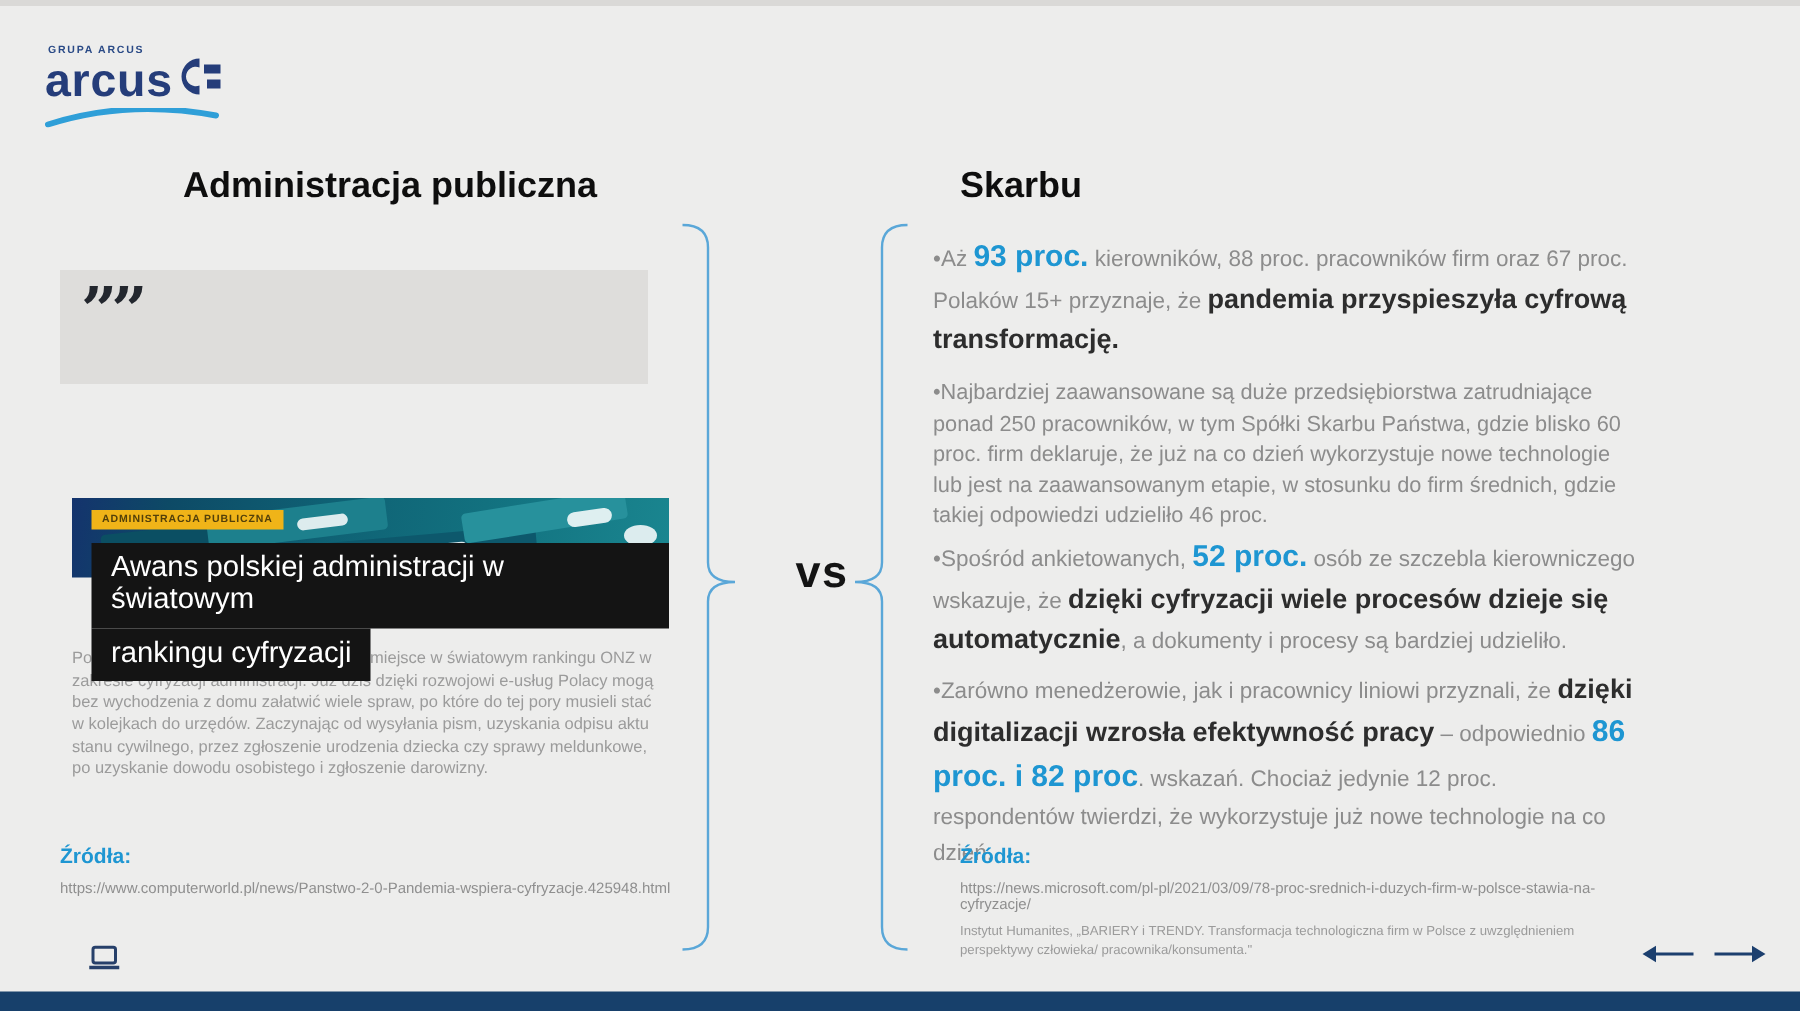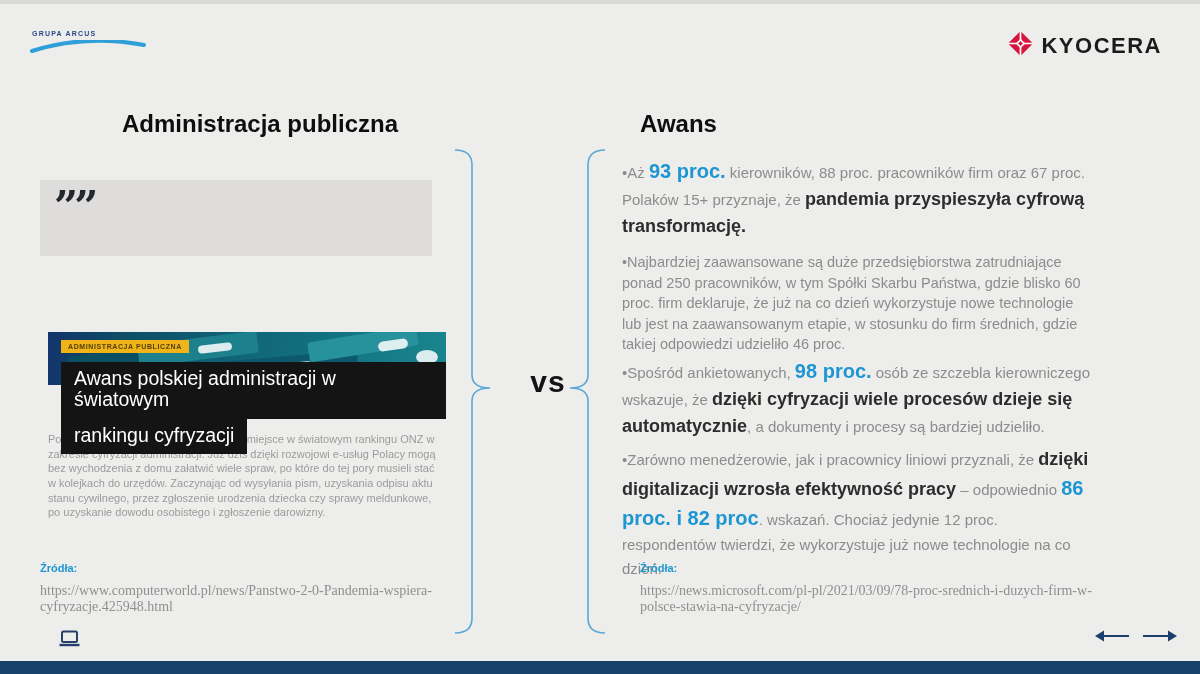--- a/index.html
+++ b/index.html
@@ -41,22 +41,22 @@
   .article-tag { position:absolute; top:8px; left:13px; background:#f0b418; color:#53400a;
     font-size:7px; font-weight:bold; letter-spacing:0.6px; padding:3px 7px; }
   .article-headline { position:absolute; left:13px; top:30px; z-index:2; }
   .article-headline .hl-line { display:table; background:#141414; color:#ffffff;
     font-size:19.5px; padding:6px 13px 8px; line-height:1.1; }
   .article-excerpt { margin-top:47px; font-size:11px; color:#9b9b9b; line-height:1.33; width:390px; }
 
   .sources { position:absolute; }
   .sources-left { left:40px; top:562px; width:420px; }
   .sources-right { left:640px; top:562px; width:470px; }
-  .src-label { color:#1e96d2; font-weight:bold; font-size:11px; margin-bottom:9px; }
-  .src-link { display:block; color:#8f8f8f; font-size:14px; margin-top:2px; text-decoration:none;font-family:Liberation Serif, serif; }
+  .src-label { color:#1e96d2; font-weight:bold; font-size:14px; margin-bottom:9px; }
+  .src-link { display:block; color:#8f8f8f; font-size:10px; margin-top:2px; text-decoration:none; }
   .src-note { display:block; color:#9b9b9b; font-size:8.8px; margin-top:5px; width:440px; line-height:1.45; }
 
   
   .braces-svg { position:absolute; left:440px; top:140px; }
   .vs-label { position:absolute; left:513px; top:365px; width:70px; text-align:center;
     font-size:30px; font-weight:800; color:#141414; letter-spacing:1px; }
 
   
   .right-title { position:absolute; left:640px; top:110px; font-size:24px; font-weight:bold; color:#0e0e0e; }
   .bullet { position:absolute; left:622px; width:474px; line-height:1.5; }
@@ -78,38 +78,37 @@
   .bottom-bar { position:absolute; left:0; right:0; bottom:0; height:13px; background:#17406b; }
 </style>
 </head>
 <body>
 
 <div class="slide">
   <div class="top-edge"></div>
 
   <div class="arcus-logo">
     <div class="arcus-grupa">GRUPA ARCUS</div>
+    <div class="arcus-row">
+      <span class="arcus-word">arcus</span>
+      <span>
+        <svg width="30" height="28" viewBox="0 0 30 28">
+          <path d="M14 2 A 12 12 0 1 0 14 26 L14 20 A 6.5 6.5 0 1 1 14 8 Z" fill="#253d7a"></path>
+          <rect x="17" y="6" width="11" height="6" fill="#253d7a"></rect>
+          <rect x="19" y="16" width="9" height="6" fill="#253d7a"></rect>
+        </svg>
+      </span>
+    </div>
     <div class="arcus-swoosh">
       <svg width="116" height="13" viewBox="0 0 116 13">
         <path d="M2 11 Q 55 -6 114 5" fill="none" stroke="#2f9fd8" stroke-width="4" stroke-linecap="round"></path>
       </svg>
     </div>
   </div>
 
-  <div class="kyocera-logo">
-    <span>
-      <svg width="27" height="27" viewBox="0 0 28 28">
-        <path d="M14 1 L27 14 L14 27 L1 14 Z" fill="#d6173d"></path>
-        <path d="M14 1 L14 27 M1 14 L27 14" stroke="#ffffff" stroke-width="1.8"></path>
-        <path d="M14 9 L19 14 L14 19 L9 14 Z" fill="#ffffff"></path>
-        <path d="M14 11.5 L16.5 14 L14 16.5 L11.5 14 Z" fill="#d6173d"></path>
-      </svg>
-    </span>
-    <span class="kyocera-word">KYOCERA</span>
-  </div>
 
   <div class="left-title">Administracja publiczna</div>
 
   <div class="quote-box">
     <span class="quote-glyph">””</span>
   </div>
 
   <div class="article-card">
     <div class="article-photo">
       <div class="stamp s4"></div>
@@ -133,30 +132,31 @@
     <div class="src-label">Źródła:</div>
     <a href="#" class="src-link">https://www.computerworld.pl/news/Panstwo-2-0-Pandemia-wspiera-cyfryzacje.425948.html</a>
   </div>
 
   <svg class="braces-svg" width="180" height="505" viewBox="0 0 180 505">
     <path d="M15 10 Q32 10 32 25 L32 235 Q32 248 50 248 Q32 248 32 261 L32 478 Q32 493 15 493" fill="none" stroke="#5aa7d8" stroke-width="1.6"></path>
     <path d="M165 10 Q148 10 148 25 L148 235 Q148 248 130 248 Q148 248 148 261 L148 478 Q148 493 165 493" fill="none" stroke="#5aa7d8" stroke-width="1.6"></path>
   </svg>
   <div class="vs-label">vs</div>
 
-  <div class="right-title">Awans</div>
+  <div class="right-title">Skarbu</div>
 
   <p class="bullet bullet-1"><span class="seg-gray">•Aż </span><span class="seg-blue">93 proc.</span><span class="seg-gray"> kierowników, 88 proc. pracowników firm oraz 67 proc. Polaków 15+ przyznaje, że </span><span class="seg-bold">pandemia przyspieszyła cyfrową transformację.</span></p>
   <p class="bullet bullet-2"><span class="seg-gray">•Najbardziej zaawansowane są duże przedsiębiorstwa zatrudniające ponad 250 pracowników, w tym Spółki Skarbu Państwa, gdzie blisko 60 proc. firm deklaruje, że już na co dzień wykorzystuje nowe technologie lub jest na zaawansowanym etapie, w stosunku do firm średnich, gdzie takiej odpowiedzi udzieliło 46 proc.</span></p>
-  <p class="bullet bullet-3"><span class="seg-gray">•Spośród ankietowanych, </span><span class="seg-blue">98 proc.</span><span class="seg-gray"> osób ze szczebla kierowniczego wskazuje, że </span><span class="seg-bold">dzięki cyfryzacji wiele procesów dzieje się automatycznie</span><span class="seg-gray">, a dokumenty i procesy są bardziej udzieliło.</span></p>
+  <p class="bullet bullet-3"><span class="seg-gray">•Spośród ankietowanych, </span><span class="seg-blue">52 proc.</span><span class="seg-gray"> osób ze szczebla kierowniczego wskazuje, że </span><span class="seg-bold">dzięki cyfryzacji wiele procesów dzieje się automatycznie</span><span class="seg-gray">, a dokumenty i procesy są bardziej udzieliło.</span></p>
   <p class="bullet bullet-4"><span class="seg-gray">•Zarówno menedżerowie, jak i pracownicy liniowi przyznali, że </span><span class="seg-bold">dzięki digitalizacji wzrosła efektywność pracy</span><span class="seg-gray"> – odpowiednio </span><span class="seg-blue">86 proc. i 82 proc</span><span class="seg-gray">. wskazań. Chociaż jedynie 12 proc. respondentów twierdzi, że wykorzystuje już nowe technologie na co dzień.</span></p>
 
   <div class="sources sources-right">
     <div class="src-label">Źródła:</div>
     <a href="#" class="src-link">https://news.microsoft.com/pl-pl/2021/03/09/78-proc-srednich-i-duzych-firm-w-polsce-stawia-na-cyfryzacje/</a>
+    <span class="src-note">Instytut Humanites, „BARIERY i TRENDY. Transformacja technologiczna firm w Polsce z uwzględnieniem perspektywy człowieka/ pracownika/konsumenta."</span>
   </div>
 
   <a href="#" class="site-link">
     <span>
       <svg width="21" height="17" viewBox="0 0 21 17">
         <rect x="3" y="1.5" width="15" height="10.5" rx="1.5" fill="none" stroke="#27406a" stroke-width="2"></rect>
         <path d="M0.5 15 H20.5" stroke="#27406a" stroke-width="2.4"></path>
       </svg>
     </span>
     <span class="site-text">www.arcus.pl</span>

